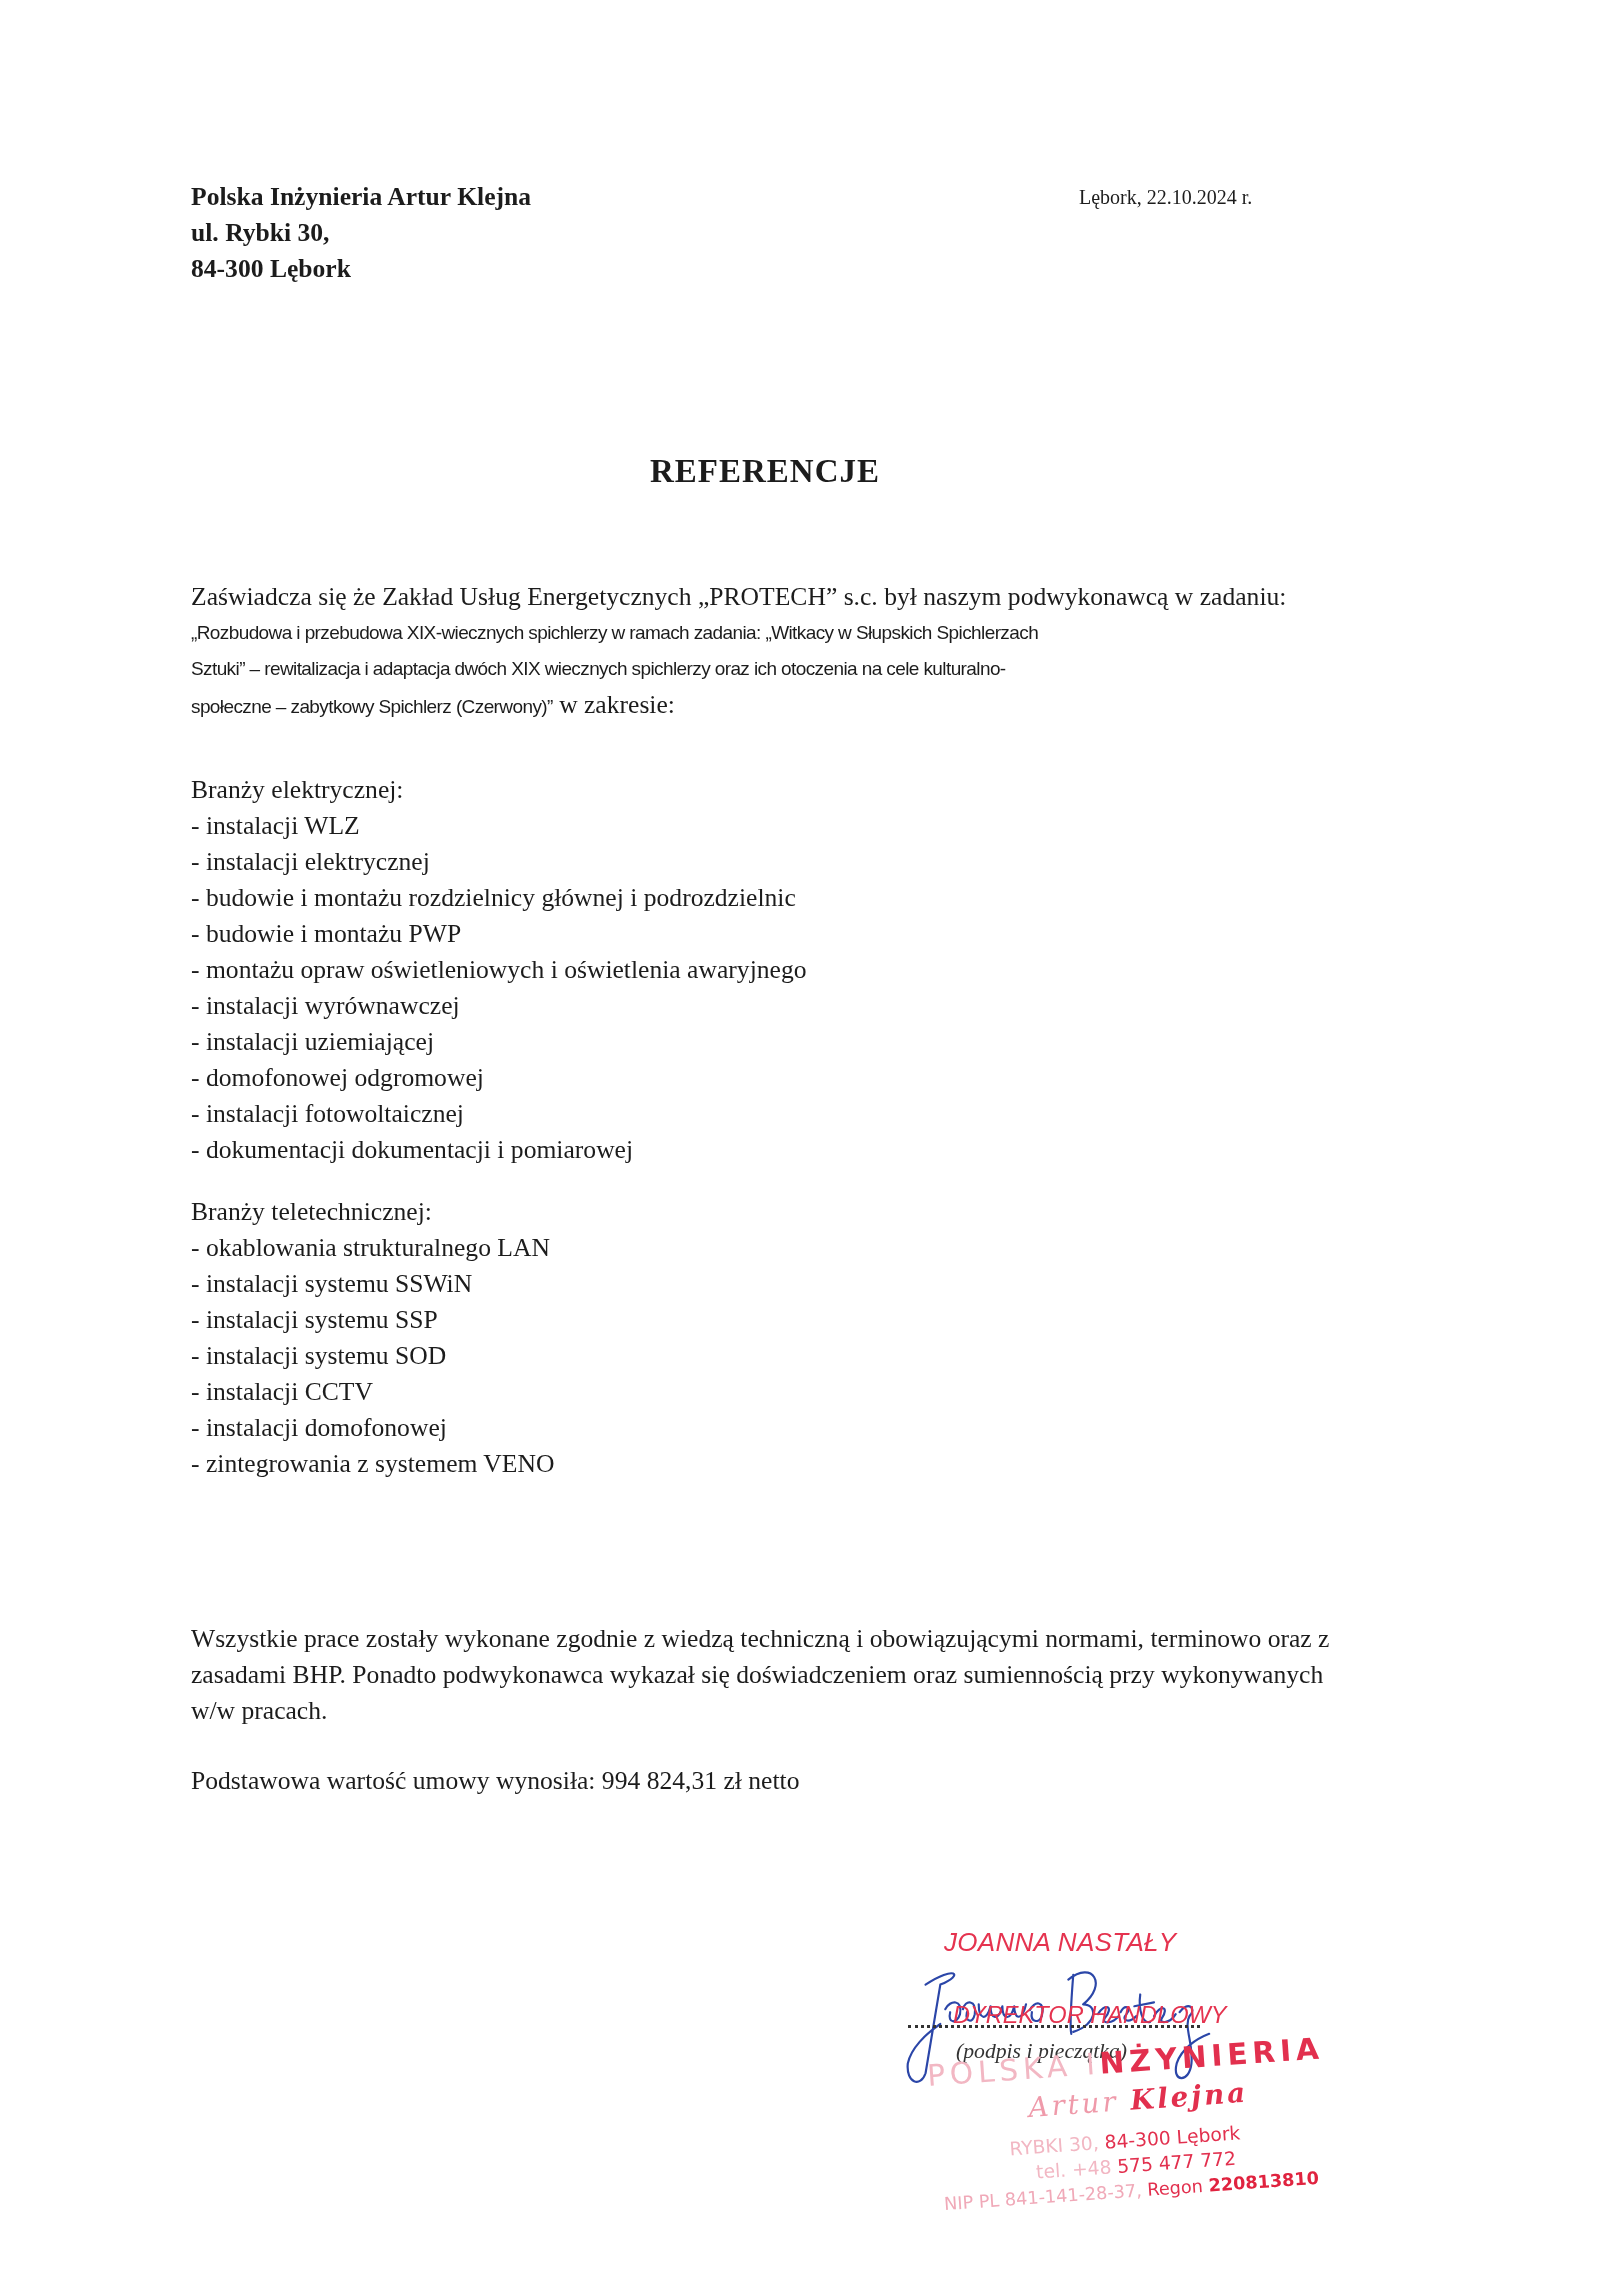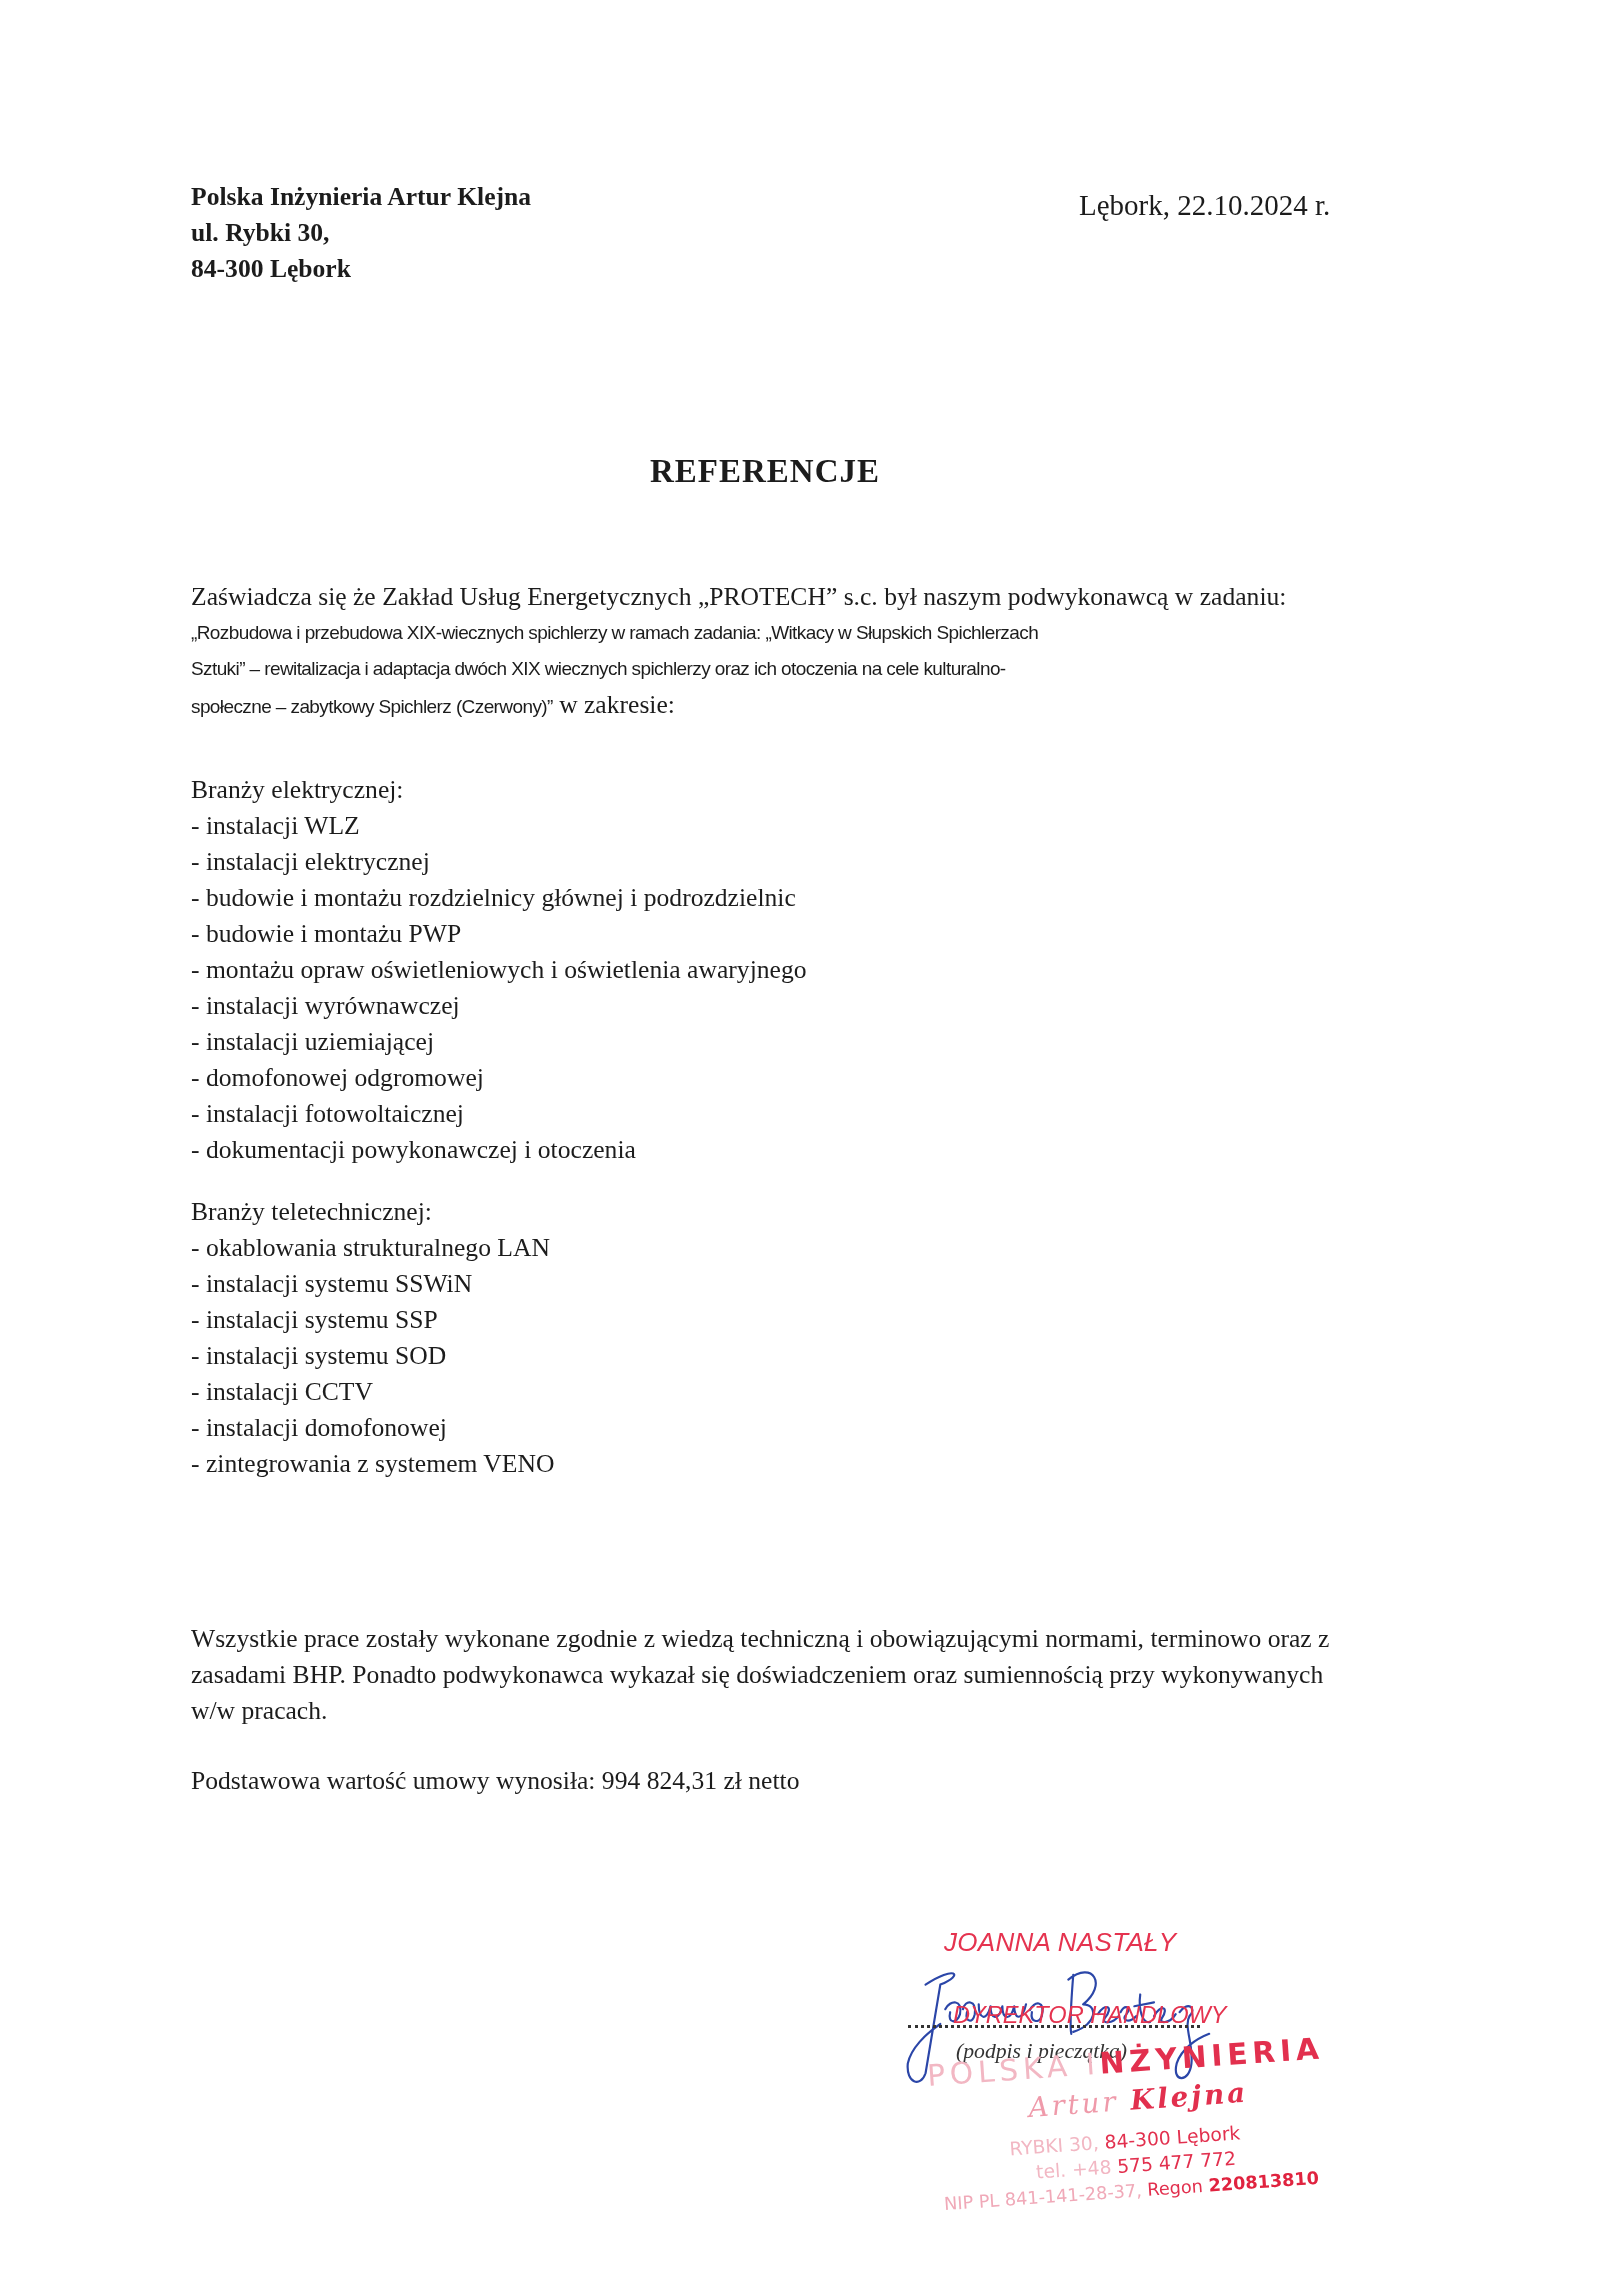--- a/index.html
+++ b/index.html
@@ -20,24 +20,23 @@
       left: 191px;
       top: 179px;
       font-size: 25.6px;
       line-height: 36px;
     }
     .sender div { white-space: nowrap; font-weight: bold; }
     .date {
       position: absolute;
       left: 1079px;
       top: 179px;
-      font-size: 29px;
-      line-height: 36px;
-      white-space: nowrap;
-      margin-top: 8px;
+      font-size: 20px;
+      line-height: 36px;
+      white-space: nowrap;
     }
     .title {
       position: absolute;
       left: 0;
       width: 1530px;
       top: 453px;
       text-align: center;
       font-size: 33px;
       font-weight: bold;
       letter-spacing: 1px;
@@ -206,21 +205,21 @@
   <div>Branży elektrycznej:</div>
   <div>- instalacji WLZ</div>
   <div>- instalacji elektrycznej</div>
   <div>- budowie i montażu rozdzielnicy głównej i podrozdzielnic</div>
   <div>- budowie i montażu PWP</div>
   <div>- montażu opraw oświetleniowych i oświetlenia awaryjnego</div>
   <div>- instalacji wyrównawczej</div>
   <div>- instalacji uziemiającej</div>
   <div>- domofonowej odgromowej</div>
   <div>- instalacji fotowoltaicznej</div>
-  <div>- dokumentacji powykonawczej i otoczenia</div>
+  <div>- dokumentacji dokumentacji i pomiarowej</div>
 </div>
 
 <div class="section sec-tele">
   <div>Branży teletechnicznej:</div>
   <div>- okablowania strukturalnego LAN</div>
   <div>- instalacji systemu SSWiN</div>
   <div>- instalacji systemu SSP</div>
   <div>- instalacji systemu SOD</div>
   <div>- instalacji CCTV</div>
   <div>- instalacji domofonowej</div>

